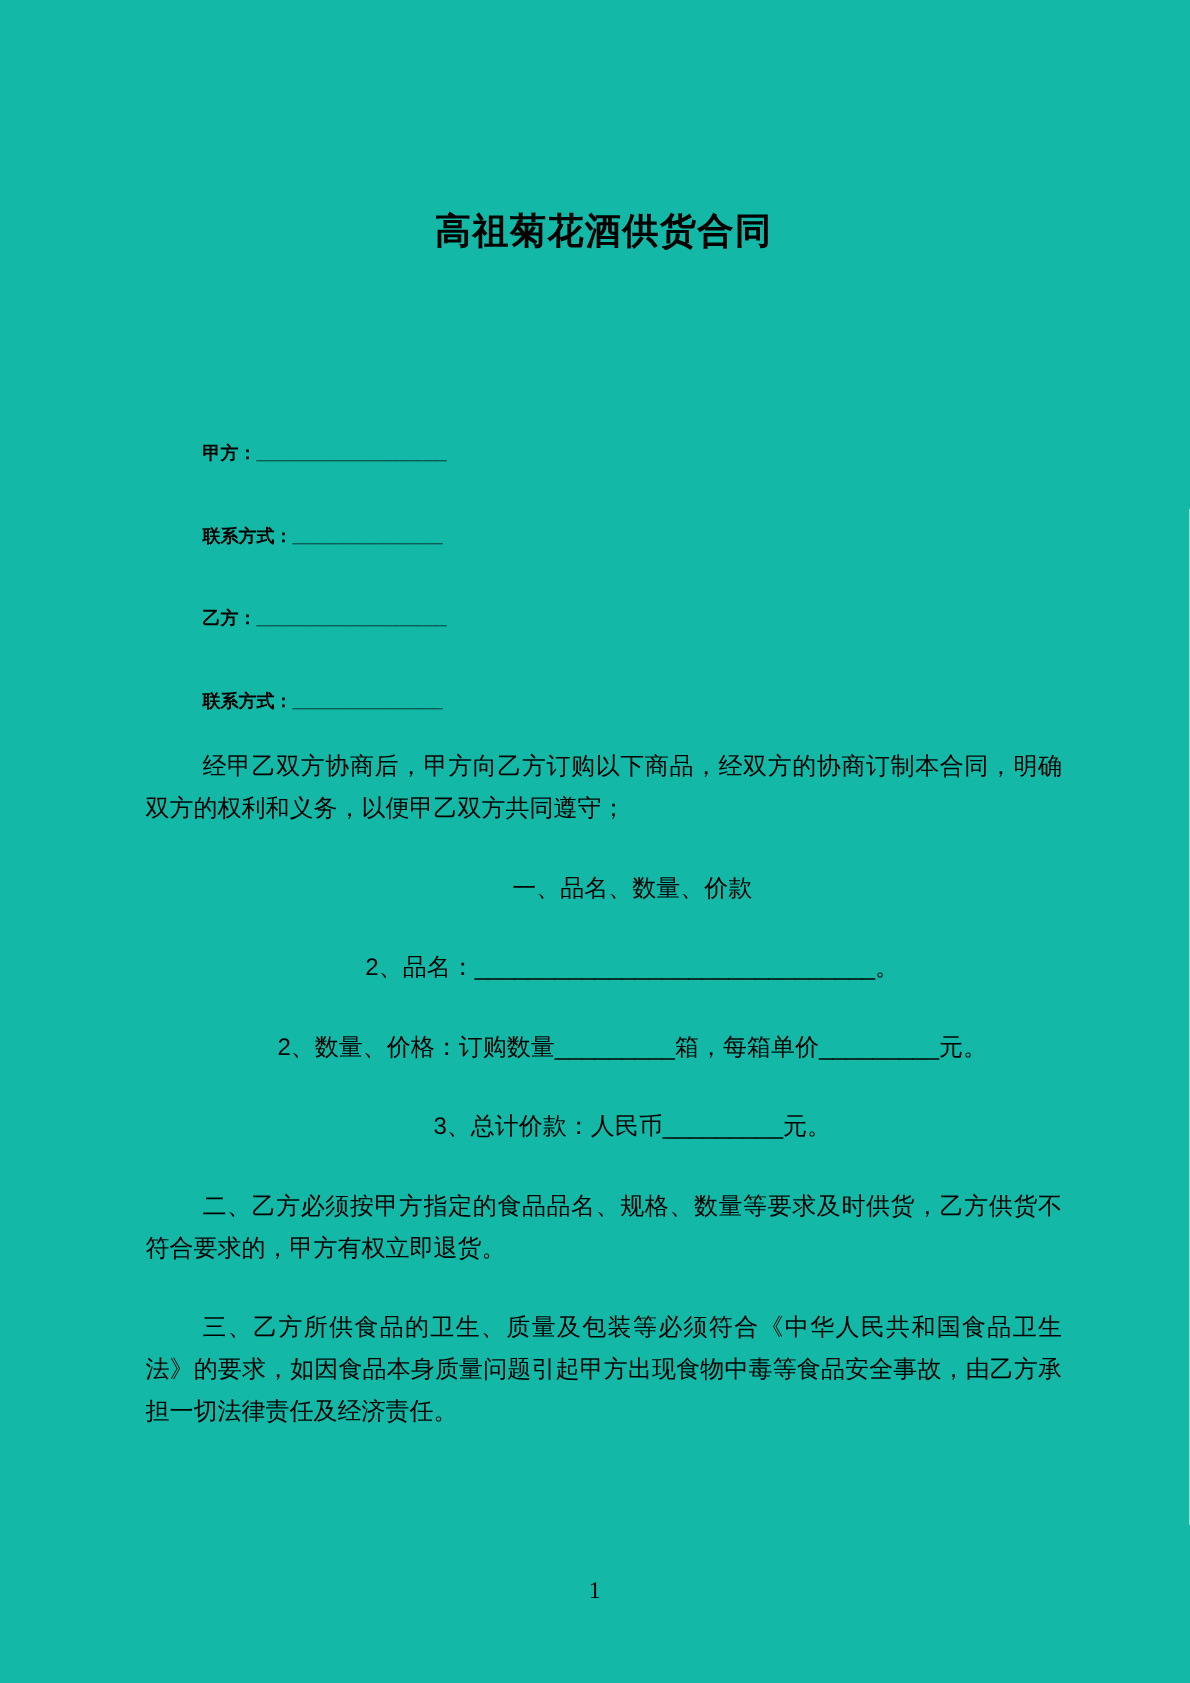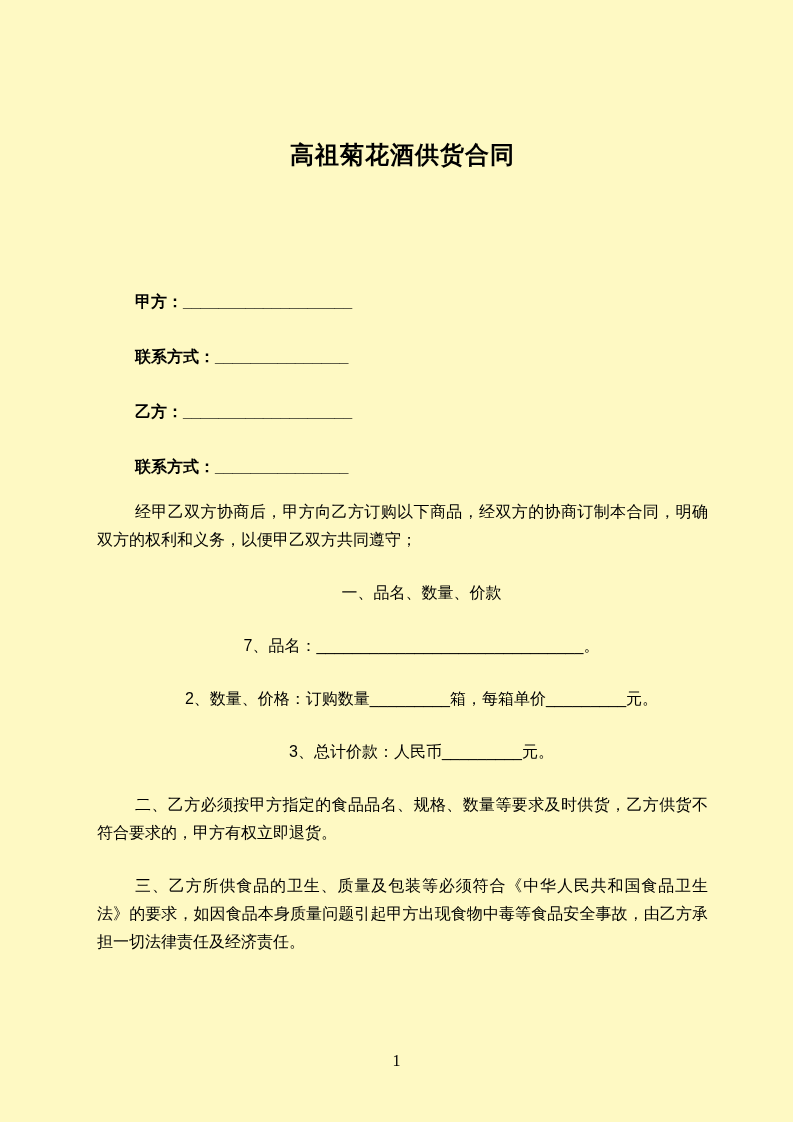--- a/index.html
+++ b/index.html
@@ -5,39 +5,39 @@
   html, body {
     margin: 0;
     padding: 0;
     background: #ffffff;
   }
   .page {
     position: relative;
     width: 793px;
     height: 1122px;
     box-sizing: border-box;
-    background: #fef9c3;
+    background: #14b8a6;
     color: #000000;
     padding: 142px 85px 0 97px;
     font-family: "Liberation Sans", "DejaVu Sans", sans-serif;
     overflow: hidden;
   }
   .title {
     font-size: 24px;
     line-height: 25px;
     font-weight: 700;
     text-align: center;
     margin: 0 0 125px 0;
     letter-spacing: 1px;
   }
   .fields-block {
     margin-bottom: -14px;
   }
   .field {
-    font-size: 16px;
+    font-size: 12px;
     line-height: 20px;
     font-weight: 700;
     margin: 0 0 35px 38px;
     white-space: nowrap;
   }
   .para {
     font-size: 16px;
     line-height: 28px;
     font-weight: 400;
     margin: 0 0 25px 0;
@@ -71,21 +71,21 @@
     <p class="field">甲方：___________________</p>
     <p class="field">联系方式：_______________</p>
     <p class="field">乙方：___________________</p>
     <p class="field">联系方式：_______________</p>
   </div>
 
   <p class="para">经甲乙双方协商后，甲方向乙方订购以下商品，经双方的协商订制本合同，明确双方的权利和义务，以便甲乙双方共同遵守；</p>
 
   <p class="para single">一、品名、数量、价款</p>
 
-  <p class="para single">7、品名：______________________________。</p>
+  <p class="para single">2、品名：______________________________。</p>
 
   <p class="para single">2、数量、价格：订购数量_________箱，每箱单价_________元。</p>
 
   <p class="para single">3、总计价款：人民币_________元。</p>
 
   <p class="para">二、乙方必须按甲方指定的食品品名、规格、数量等要求及时供货，乙方供货不符合要求的，甲方有权立即退货。</p>
 
   <p class="para">三、乙方所供食品的卫生、质量及包装等必须符合《中华人民共和国食品卫生法》的要求，如因食品本身质量问题引起甲方出现食物中毒等食品安全事故，由乙方承担一切法律责任及经济责任。</p>
 
   <div class="page-number">1</div>

